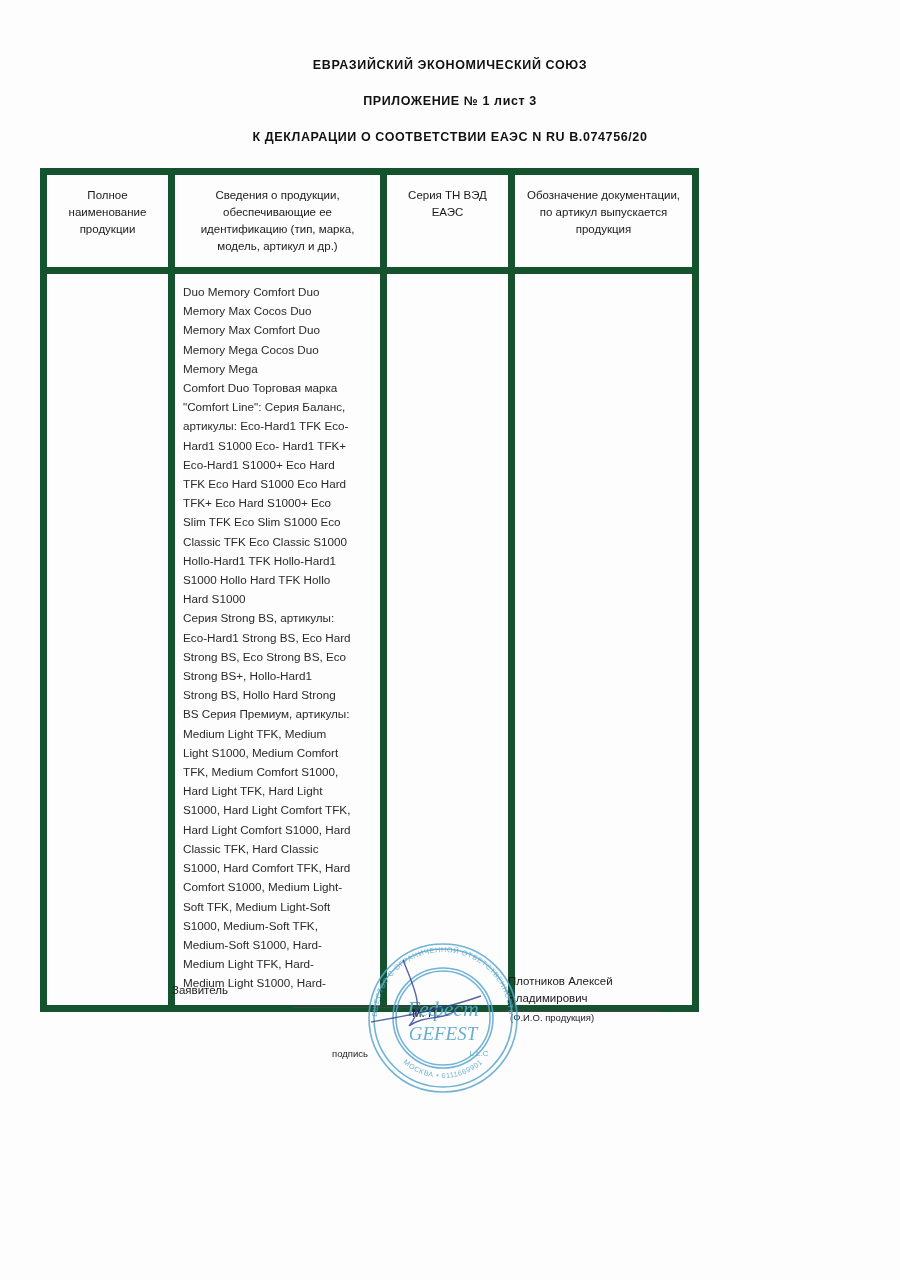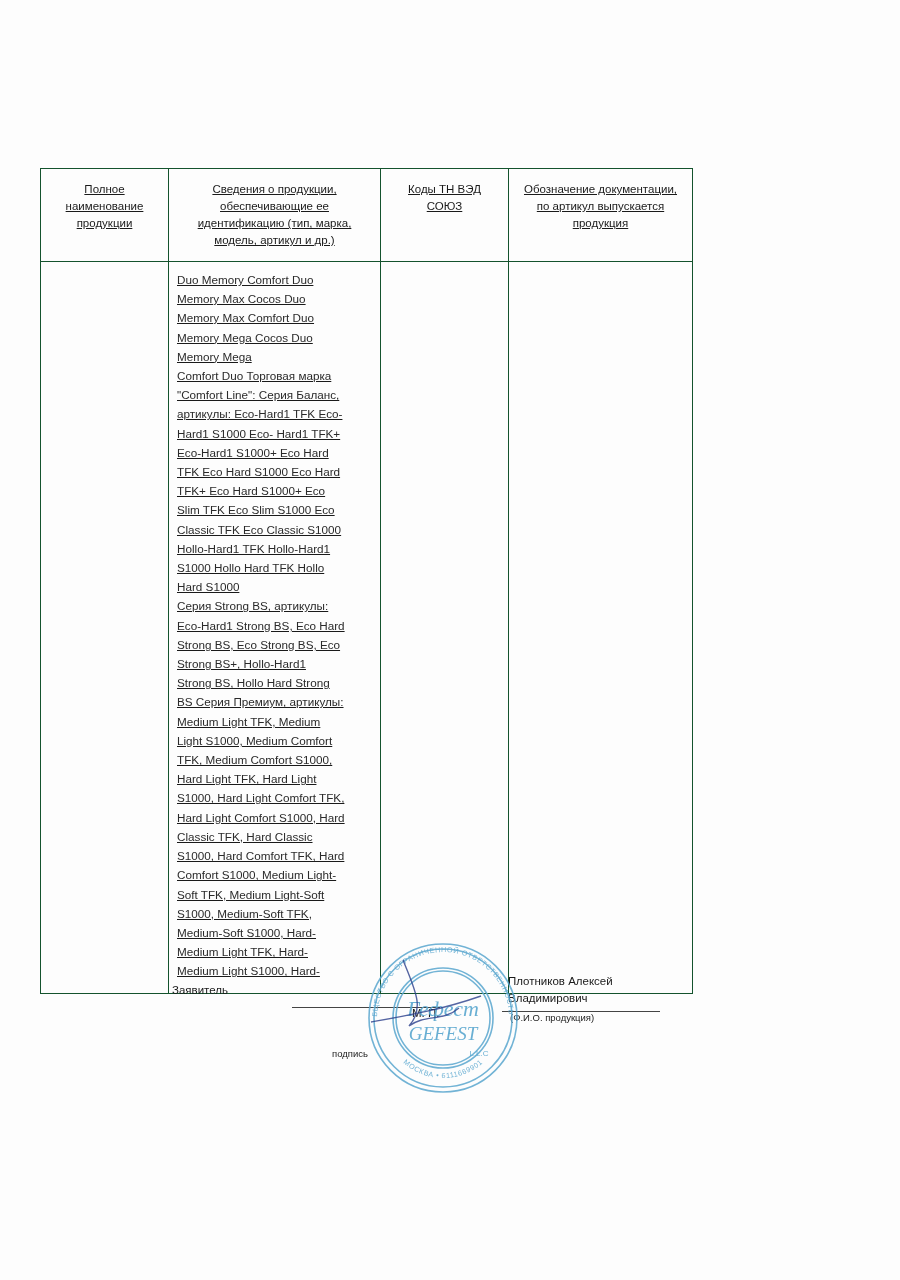--- a/index.html
+++ b/index.html
@@ -44,24 +44,23 @@
     left: 40px;
     top: 168px;
     width: 652px;
   }
   table.doc {
     border-collapse: collapse;
     width: 652px;
     table-layout: fixed;
   }
   table.doc th, table.doc td {
-    border: 1px solid #14532d;
+    border: 7px solid #14532d;
     vertical-align: top;
     padding: 0;
-    text-decoration: underline;
   }
   table.doc th {
     font-weight: normal;
     font-size: 11.5px;
     line-height: 17px;
     text-align: center;
     padding: 12px 8px 12px 8px;
     color: #1a1a1a;
   }
   col.c1 { width: 128px; }
@@ -149,34 +148,39 @@
     height: 176px;
     pointer-events: none;
   }
   .stamp svg { display: block; }
 </style>
 </head>
 <body>
 
 <div class="page">
 
+  <div class="header">
+    <p class="line line1">ЕВРАЗИЙСКИЙ ЭКОНОМИЧЕСКИЙ СОЮЗ</p>
+    <p class="line line2">ПРИЛОЖЕНИЕ № 1 лист 3</p>
+    <p class="line line3">К ДЕКЛАРАЦИИ О СООТВЕТСТВИИ ЕАЭС N RU В.074756/20</p>
+  </div>
 
   <div class="table-wrap">
     <table class="doc">
       <colgroup>
         <col class="c1">
           <col class="c2">
           <col class="c3">
           <col class="c4">
       </colgroup>
       <thead>
         <tr>
           <th>Полное наименование продукции</th>
           <th>Сведения о продукции, обеспечивающие ее идентификацию (тип, марка, модель, артикул и др.)</th>
-          <th>Коды ТН ВЭД СОЮЗ</th>
+          <th>Серия ТН ВЭД ЕАЭС</th>
           <th>Обозначение документации, по артикул выпускается продукция</th>
         </tr>
       </thead>
       <tbody>
         <tr>
           <td class="body-cell">
             <div class="prod-text"></div>
           </td>
           <td class="body-cell">
             <div class="prod-text">Duo Memory Comfort Duo

